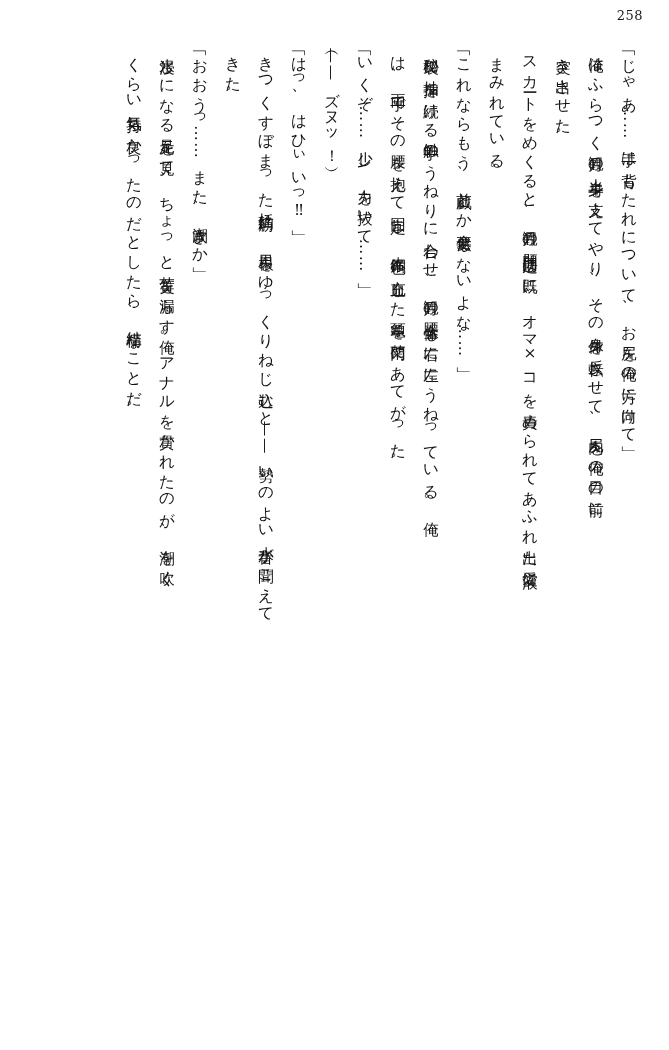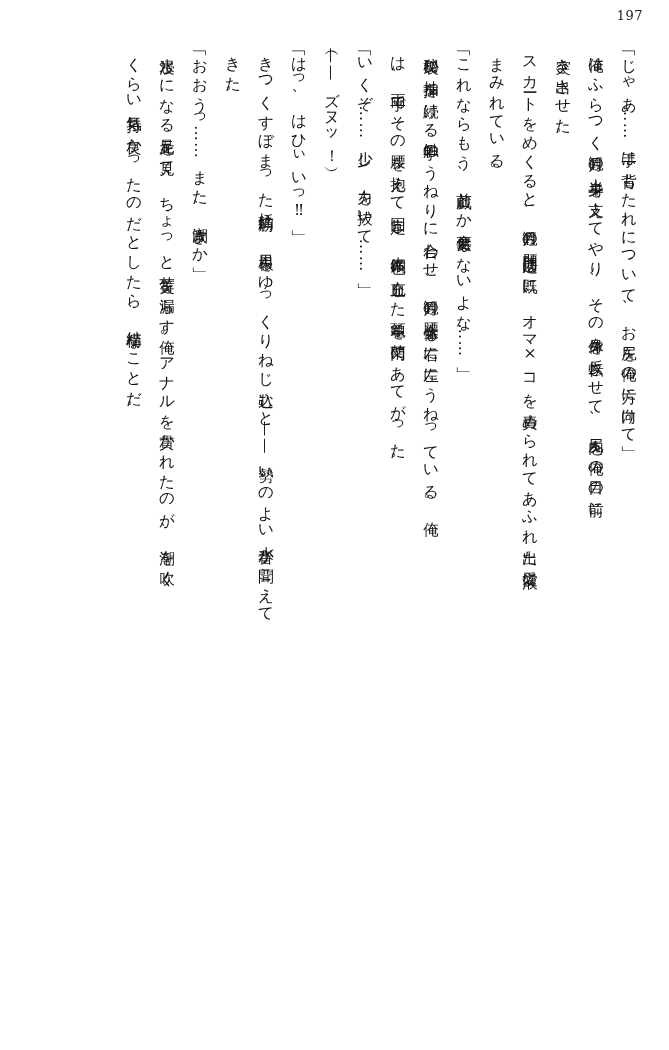--- a/index.html
+++ b/index.html
@@ -56,21 +56,21 @@
     word-break: break-all;
     font-family: "DejaVu Serif", "Liberation Serif", serif;
     flex: 0 0 auto;
   }
 </style>
 </head>
 <body>
 
 <div class="page">
 
-  <div class="page-number">197</div>
+  <div class="page-number">258</div>
 
   <div class="text-body">
     <div class="column">「じゃあ……手は背もたれについて、お尻を俺の方に向けて」</div>
     <div class="column">俺はふらつく観月の上半身を支えてやり、その身体を反転させて、尻肉を俺の目の前に</div>
     <div class="column">突き出させた。</div>
     <div class="column">スカートをめくると、観月の肛門周辺は既に、オマ×コを責められてあふれ出た愛液に</div>
     <div class="column">まみれている。</div>
     <div class="column">「これならもう、前戯とか全然要らないよな……」</div>
     <div class="column">秘裂に抽挿を続ける触手のうねりに合わせ、観月の腰全体も右に左にうねっている。俺</div>
     <div class="column">は、両手でその腰を抱えて固定し、赤銅色に充血した亀頭を菊門にあてがった。</div>

